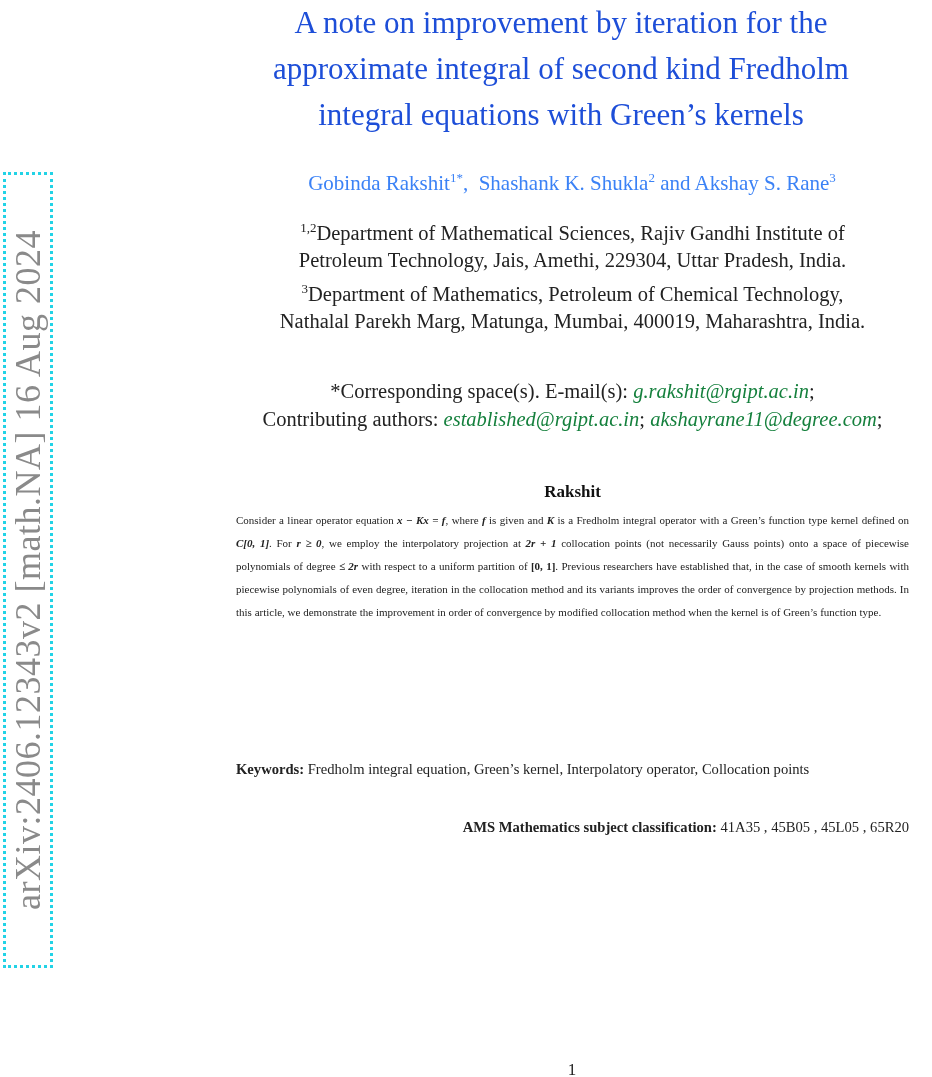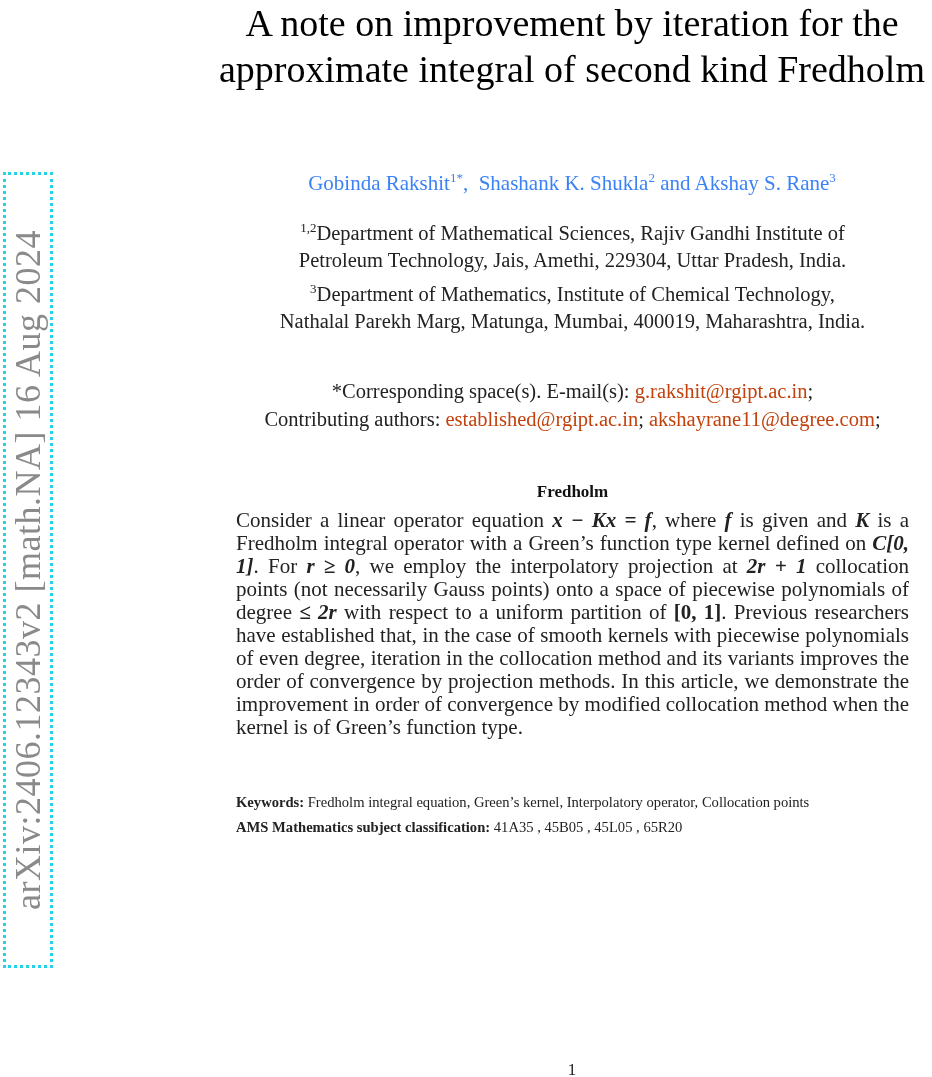--- a/index.html
+++ b/index.html
@@ -1,73 +1,74 @@
 <!DOCTYPE html>
 <html><head>
 <meta charset="utf-8">
 <style>
   html, body { margin:0; padding:0; background:#ffffff; }
   body { width:932px; height:1077px; position:relative; overflow:hidden; font-family:"DejaVu Serif", "Liberation Serif", serif; color:#111; }
   .arxiv-stamp { position:absolute; left:3px; top:172px; width:50px; height:796px; border:3px dotted #22d3e6; box-sizing:border-box; }
   .arxiv-text { position:absolute; left:50%; top:50%; transform:translate(-50%,-50%) rotate(-90deg); white-space:nowrap; font-family:"Liberation Serif", serif; font-size:36px; color:#8a8a8a; letter-spacing:0.5px; }
-  .title { position:absolute; left:215px; width:714px; top:0px; text-align:center; font-family:"Liberation Serif", serif; font-size:38px; line-height:46px; color:#000000; }
+  .title { position:absolute; left:204px; width:714px; top:0px; text-align:center; font-family:"Liberation Serif", serif; font-size:31px; line-height:46px; color:#1d4ed8; }
   .authors { position:absolute; left:215px; width:714px; top:170px; text-align:center; font-family:"Liberation Serif", serif; font-size:21px; color:#3b82f6; }
   .authors sup { font-size:13px; }
   .affil { position:absolute; left:205px; width:735px; top:214px; text-align:center; font-family:"Liberation Serif", serif; font-size:20.5px; line-height:27.5px; color:#222; }
   .affil sup { font-size:13px; }
   .corr { position:absolute; left:205px; width:735px; top:377px; text-align:center; font-family:"Liberation Serif", serif; font-size:20.5px; line-height:28px; color:#222; }
-  .link { color:#c2410c; }
+  .link { color:#15803d;font-style:italic; }
   .abstract-head { position:absolute; left:236px; width:673px; top:482px; text-align:center; font-family:"Liberation Serif", serif; font-weight:bold; font-size:17px; }
-  .abstract-body { position:absolute; left:236px; width:673px; top:509px; text-align:justify; font-family:"Liberation Serif", serif; font-size:21px; line-height:23px; color:#222; }
+  .abstract-body { position:absolute; left:236px; width:673px; top:509px; text-align:justify; font-family:"Liberation Serif", serif; font-size:11px; line-height:23px; color:#222; }
   .m { font-weight:bold; font-style:italic; }
   .mb { font-weight:bold; }
-  .keywords { position:absolute; left:236px; width:673px; top:760px; font-family:"Liberation Serif", serif; font-size:14.6px; line-height:19.5px; color:#222;margin-top:33px; }
-  .ams { position:absolute; left:236px; width:673px; top:819px; font-family:"Liberation Serif", serif; font-size:14.6px; color:#222; }
+  .keywords { position:absolute; left:236px; width:673px; top:760px; font-family:"Liberation Serif", serif; font-size:14.6px; line-height:19.5px; color:#222; }
+  .ams { position:absolute; left:236px; width:673px; top:819px; font-family:"Liberation Serif", serif; font-size:14.6px; color:#222;text-align:right; }
   .b { font-weight:bold; }
   .pagenum { position:absolute; left:560px; width:24px; top:1060px; text-align:center; font-family:"Liberation Serif", serif; font-size:17px; color:#222; }
 </style>
 </head>
 <body>
 
 <div class="arxiv-stamp">
   <div class="arxiv-text">arXiv:2406.12343v2  [math.NA]  16 Aug 2024</div>
 </div>
 
 <div class="title">
   <div>A note on improvement by iteration for the</div>
   <div>approximate integral of second kind Fredholm</div>
+  <div>integral equations with Green’s kernels</div>
 </div>
 
 <div class="authors">
   <span>Gobinda Rakshit</span><sup>1*</sup><span>,</span>&nbsp;
   <span>Shashank K. Shukla</span><sup>2</sup>
   <span>and</span>
   <span>Akshay S. Rane</span><sup>3</sup>
 </div>
 
 <div class="affil">
   <div><sup>1,2</sup><span>Department of Mathematical Sciences, Rajiv Gandhi Institute of</span></div>
   <div>Petroleum Technology, Jais, Amethi, 229304, Uttar Pradesh, India.</div>
-  <div><sup>3</sup><span>Department of Mathematics, Institute of Chemical Technology,</span></div>
+  <div><sup>3</sup><span>Department of Mathematics, Petroleum of Chemical Technology,</span></div>
   <div>Nathalal Parekh Marg, Matunga, Mumbai, 400019, Maharashtra, India.</div>
 </div>
 
 <div class="corr">
   <div>
     <span>*Corresponding space(s). E-mail(s):</span>
     <span class="link">g.rakshit@rgipt.ac.in</span><span>;</span>
   </div>
   <div>
     <span>Contributing authors:</span>
     <span class="link">established@rgipt.ac.in</span><span>;</span>
     <span class="link">akshayrane11@degree.com</span><span>;</span>
   </div>
 </div>
 
-<div class="abstract-head">Fredholm</div>
+<div class="abstract-head">Rakshit</div>
 
 <div class="abstract-body"><span>Consider a linear operator equation </span><span class="m">x − Kx = f</span><span>, where </span><span class="m">f</span><span> is given and </span><span class="m">K</span><span> is a Fredholm integral operator with a Green’s function type kernel defined on </span><span class="m">C[0, 1]</span><span>. For </span><span class="m">r ≥ 0</span><span>, we employ the interpolatory projection at </span><span class="m">2r + 1</span><span> collocation points (not necessarily Gauss points) onto a space of piecewise polynomials of degree </span><span class="m">≤ 2r</span><span> with respect to a uniform partition of </span><span class="mb">[0, 1]</span><span>. Previous researchers have established that, in the case of smooth kernels with piecewise polynomials of even degree, iteration in the collocation method and its variants improves the order of convergence by projection methods. In this article, we demonstrate the improvement in order of convergence by modified collocation method when the kernel is of Green’s function type.</span></div>
 
 <div class="keywords"><span class="b">Keywords:</span><span> Fredholm integral equation, Green’s kernel, Interpolatory operator, Collocation points</span></div>
 
 <div class="ams"><span class="b">AMS Mathematics subject classification:</span><span> 41A35 , 45B05 , 45L05 , 65R20</span></div>
 
 <div class="pagenum">1</div>
 
 </body></html>

